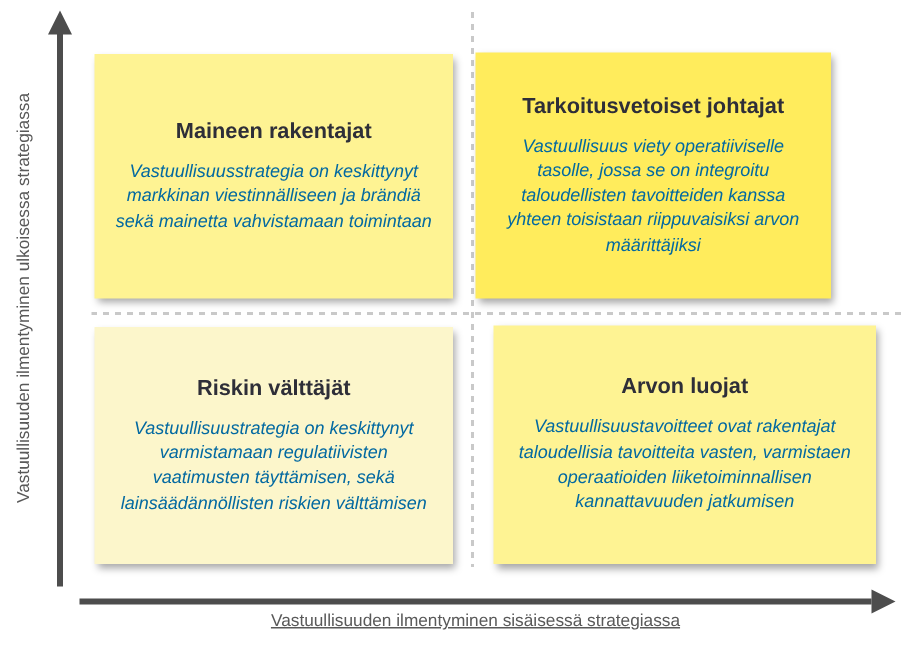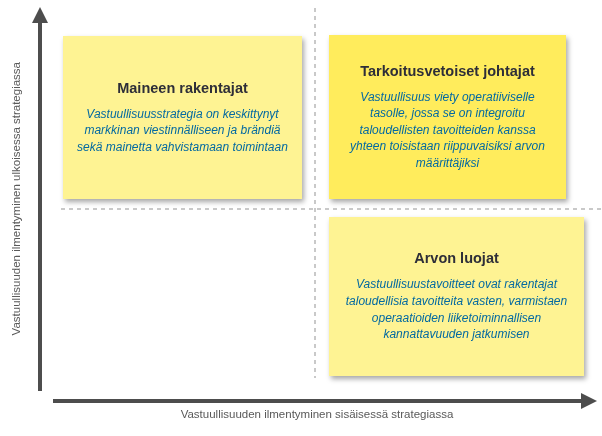--- a/index.html
+++ b/index.html
@@ -25,20 +25,21 @@
     white-space: nowrap;
     font-size: 11.5px;
     color: var(--label-color, #595959);
   }
   .x-label {
     position: absolute;
     left: 53px; top: 408px; width: 528px;
     text-align: center;
     font-size: 11.5px;
     color: var(--label-color, #595959);
+    text-decoration: underline;
   }
 
   
   .v-arrow-line {
     position: absolute;
     left: 38px; top: 21px;
     width: 4px; height: 370px;
     background: var(--arrow-color, #4d4d4d);
   }
   .v-arrow-head {
@@ -86,21 +87,21 @@
     box-sizing: border-box;
     display: flex;
     flex-direction: column;
     align-items: center;
     justify-content: center;
     text-align: center;
     padding: 10px 13px;
     box-shadow: 2px 3px 5px rgba(0,0,0,0.35);
   }
   .q-tl { left: 63px;  top: 36px;  width: 239px; height: 163px; }
-  .q-tr { left: 329px; top: 35px;  width: 237px; height: 164px; }
+  .q-tr { left: 317px; top: 35px;  width: 237px; height: 164px; }
   .q-bl { left: 63px;  top: 218px; width: 239px; height: 158px; }
   .q-br { left: 329px; top: 217px; width: 255px; height: 159px; }
 
   .q-title {
     font-weight: bold;
     font-size: 14.5px;
     color: #2e2e38;
     margin-bottom: 10px;
   }
   .q-body {
@@ -131,19 +132,23 @@
   <div class="quadrant q-tl" style="background-color: rgb(254, 243, 147);">
     <div class="q-title">Maineen rakentajat</div>
     <div class="q-body">Vastuullisuusstrategia on keskittynyt markkinan viestinnälliseen ja brändiä sekä mainetta vahvistamaan toimintaan</div>
   </div>
 
   <div class="quadrant q-tr" style="background-color: rgb(255, 236, 92);">
     <div class="q-title">Tarkoitusvetoiset johtajat</div>
     <div class="q-body">Vastuullisuus viety operatiiviselle tasolle, jossa se on integroitu taloudellisten tavoitteiden kanssa yhteen toisistaan riippuvaisiksi arvon määrittäjiksi</div>
   </div>
 
+  <div class="quadrant q-bl" style="background-color: rgb(252, 246, 203);">
+    <div class="q-title">Riskin välttäjät</div>
+    <div class="q-body">Vastuullisuustrategia on keskittynyt varmistamaan regulatiivisten vaatimusten täyttämisen, sekä lainsäädännöllisten riskien välttämisen</div>
+  </div>
 
   <div class="quadrant q-br" style="background-color: rgb(254, 243, 147);">
     <div class="q-title">Arvon luojat</div>
     <div class="q-body">Vastuullisuustavoitteet ovat rakentajat taloudellisia tavoitteita vasten, varmistaen operaatioiden liiketoiminnallisen kannattavuuden jatkumisen</div>
   </div>
 
 </div>
 
 </body></html>

